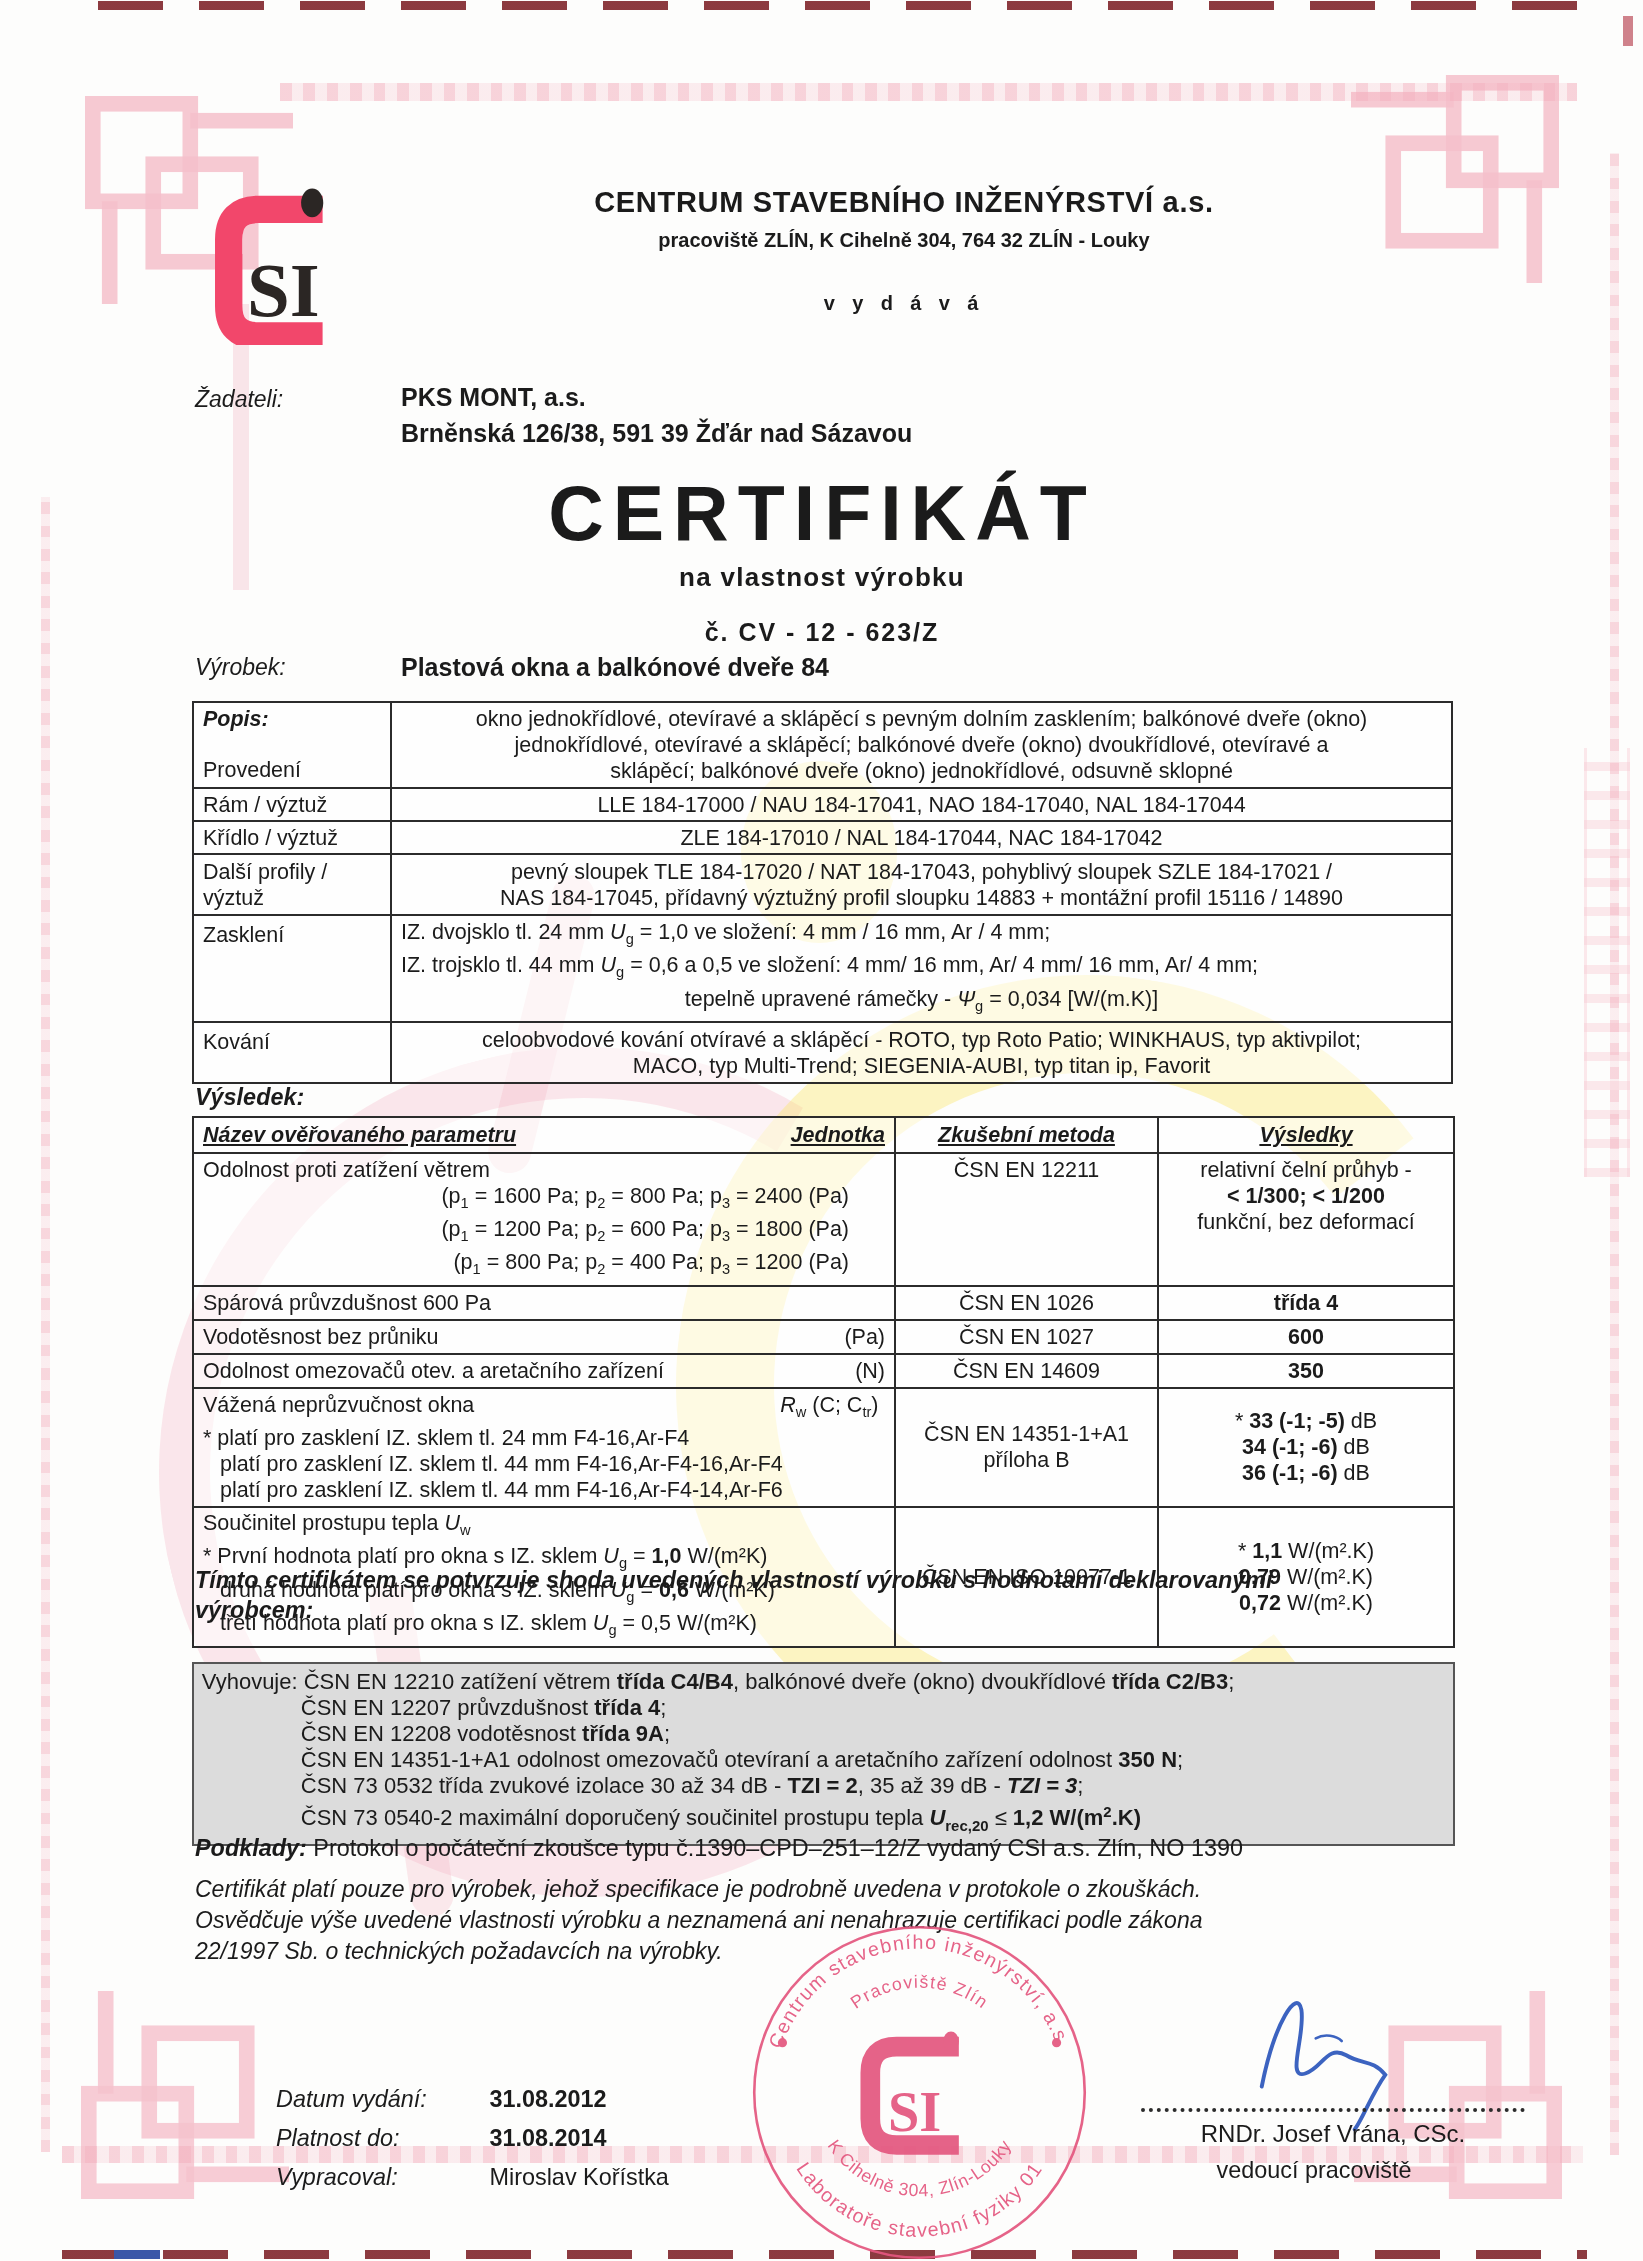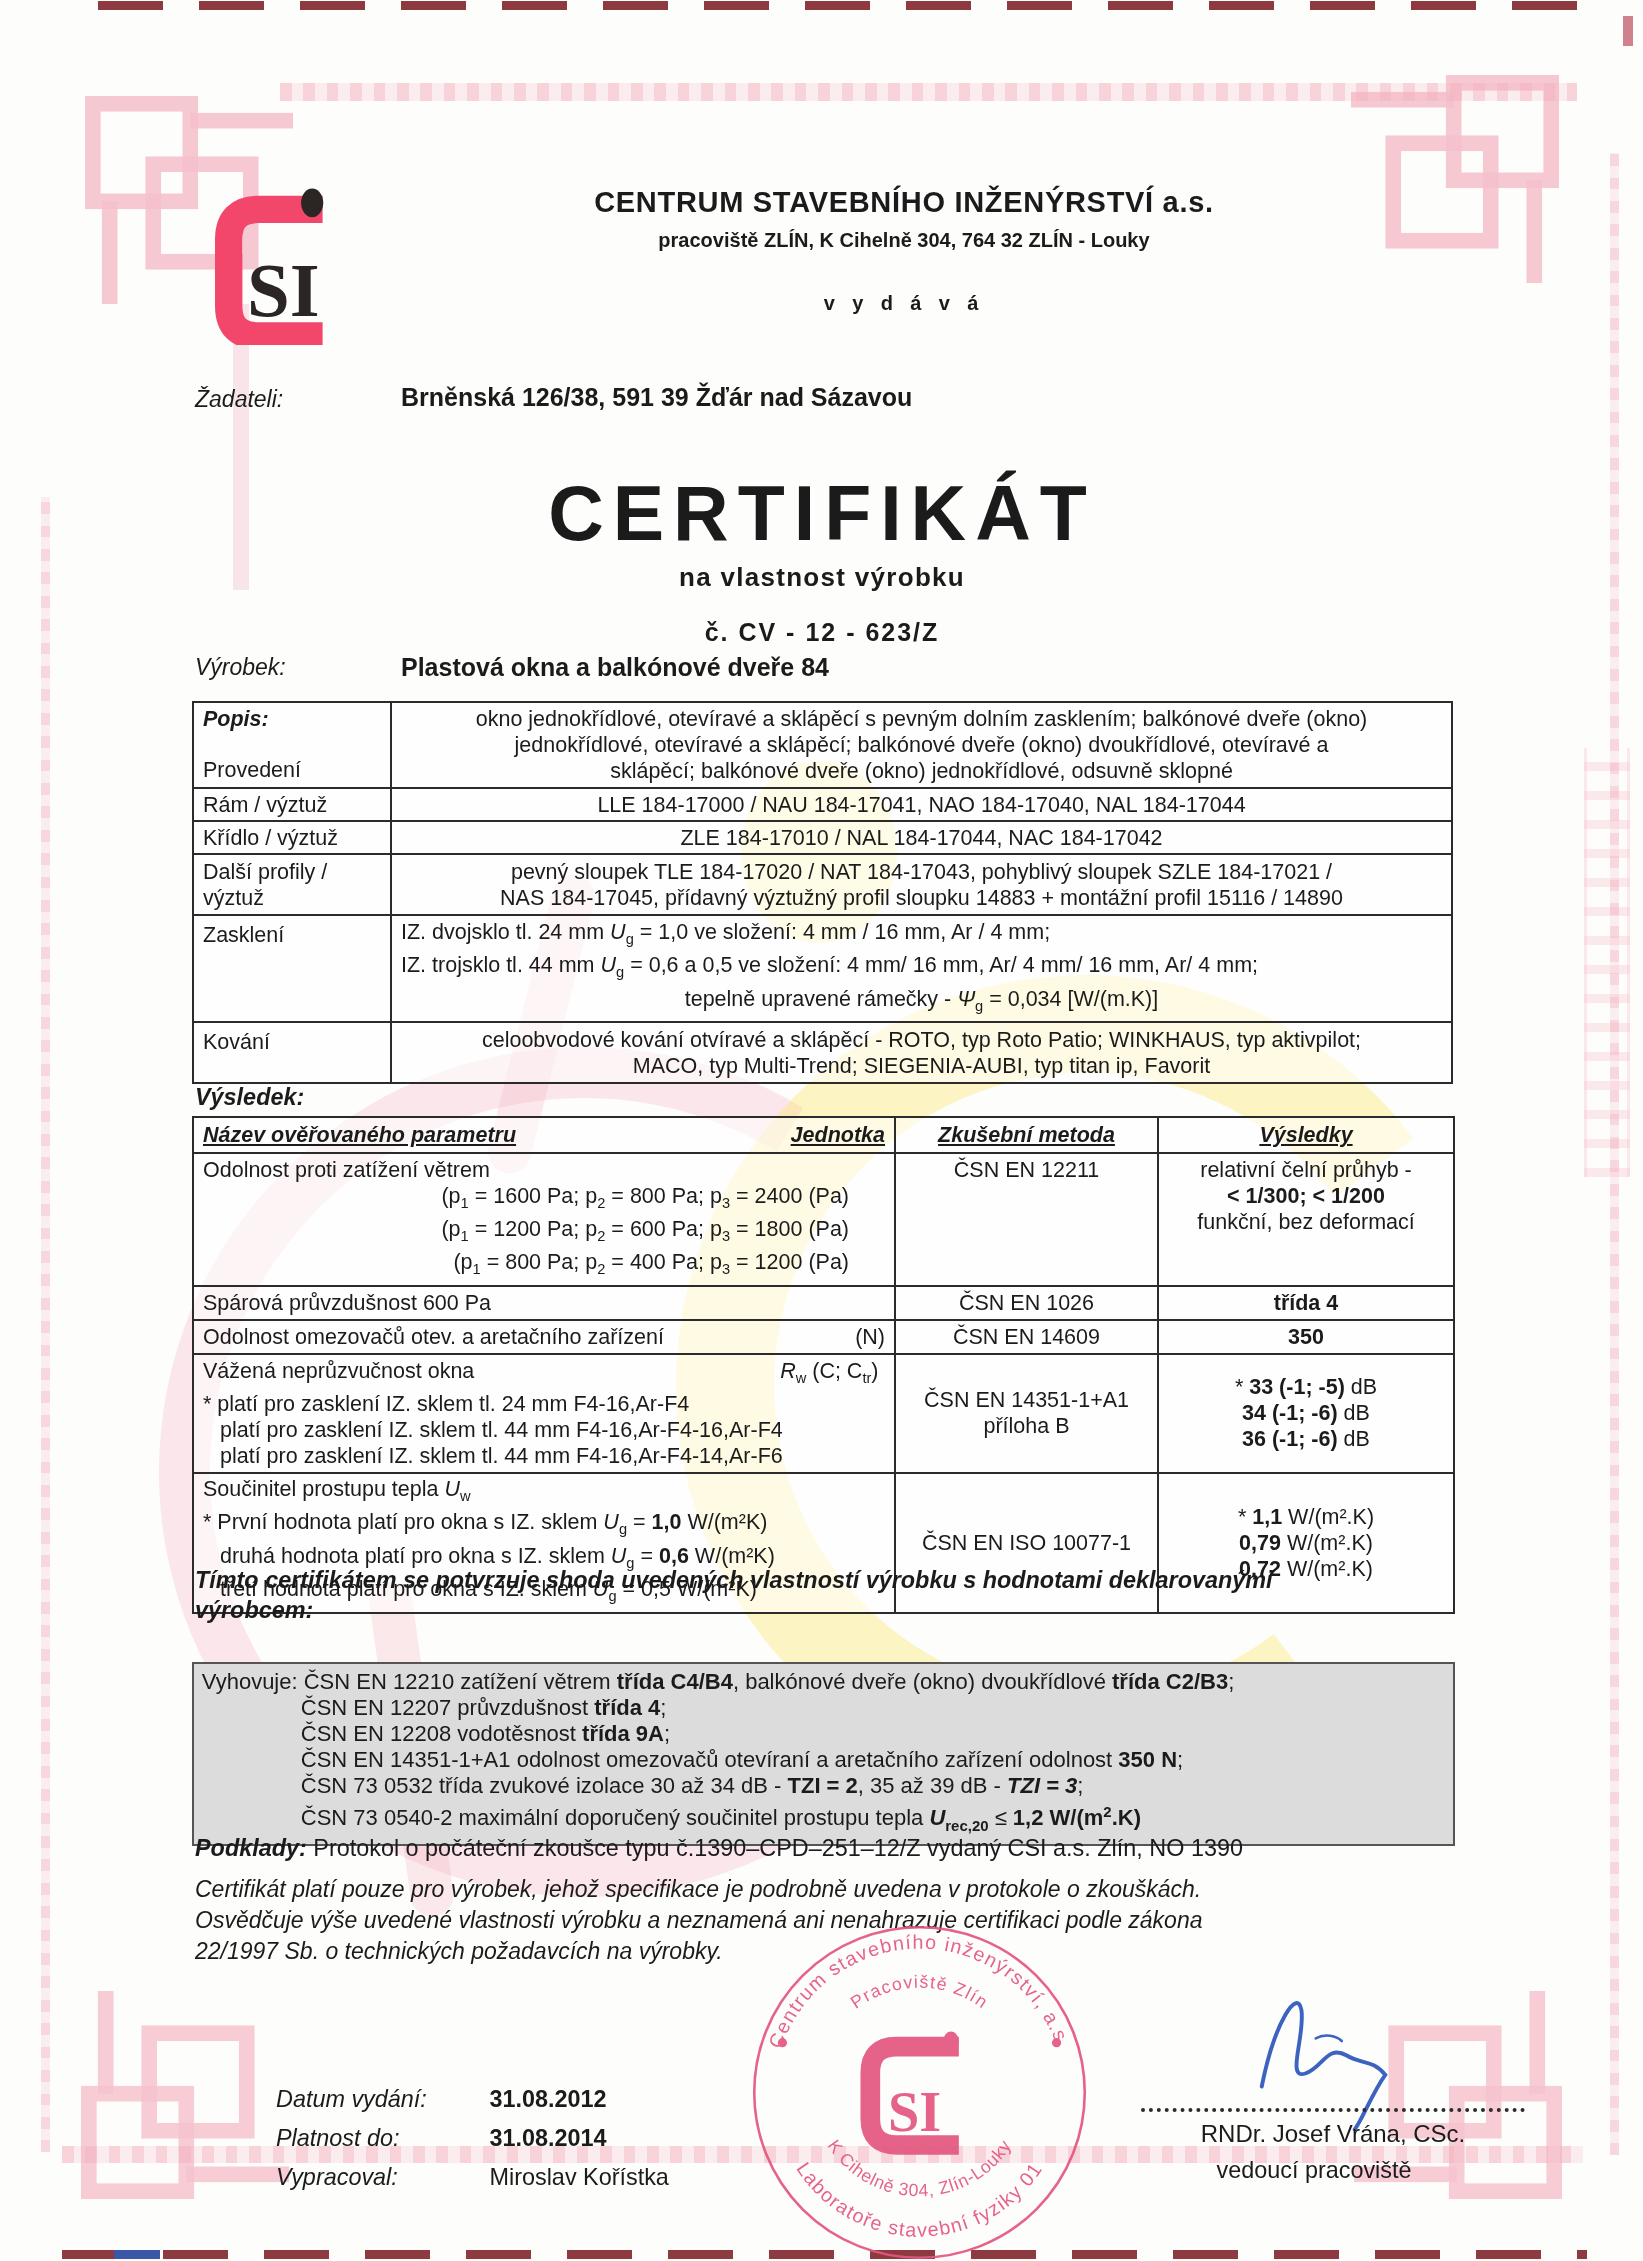--- a/index.html
+++ b/index.html
@@ -132,20 +132,21 @@
   </div>
 
   <div class="abs center" style="left:332px;top:186px;width:1144px;">
     <div class="hdr-company">CENTRUM STAVEBNÍHO INŽENÝRSTVÍ a.s.</div>
     <div class="hdr-site">pracoviště ZLÍN, K Cihelně 304, 764 32 ZLÍN - Louky</div>
     <div class="hdr-issues">v y d á v á</div>
   </div>
 
   <div class="abs lbl-italic" style="left:195px;top:386px;">Žadateli:</div>
   <div class="abs" style="left:401px;top:379px;">
+    <div class="applicant-name">PKS MONT, a.s.</div>
     <div class="applicant-name">Brněnská 126/38, 591 39 Žďár nad Sázavou</div>
   </div>
 
   <div class="abs center" style="left:0;top:469px;width:1644px;">
     <div class="title-main">CERTIFIKÁT</div>
     <div class="title-sub" style="margin-top:3.9px;">na vlastnost výrobku</div>
     <div class="title-num" style="margin-top:25px;">č.  CV - 12 - 623/Z</div>
   </div>
 
   <div class="abs lbl-italic" style="left:195px;top:654px;">Výrobek:</div>
@@ -234,20 +235,30 @@
       <td class="cell-center vtop">
         <span class="line">relativní čelní průhyb -</span>
         <span class="line"><span style="font-weight: bold;">&lt; 1/300; &lt; 1/200</span></span>
         <span class="line">funkční, bez deformací</span>
       </td>
     </tr>
     <tr style="height:34px;">
       <td>Spárová průvzdušnost 600 Pa</td>
       <td class="cell-center">ČSN EN 1026</td>
       <td class="cell-center"><span style="font-weight: bold;">třída 4</span></td>
+    </tr>
+    <tr style="height:34px;">
+      <td>
+        <div class="line-flex">
+          <span>Vodotěsnost bez průniku</span>
+          <span>(Pa)</span>
+        </div>
+      </td>
+      <td class="cell-center">ČSN EN 1027</td>
+      <td class="cell-center"><span style="font-weight: bold;">600</span></td>
     </tr>
     <tr style="height:34px;">
       <td>
         <div class="line-flex">
           <span>Odolnost omezovačů otev. a aretačního zařízení</span>
           <span>(N)</span>
         </div>
       </td>
       <td class="cell-center">ČSN EN 14609</td>
       <td class="cell-center"><span style="font-weight: bold;">350</span></td>

